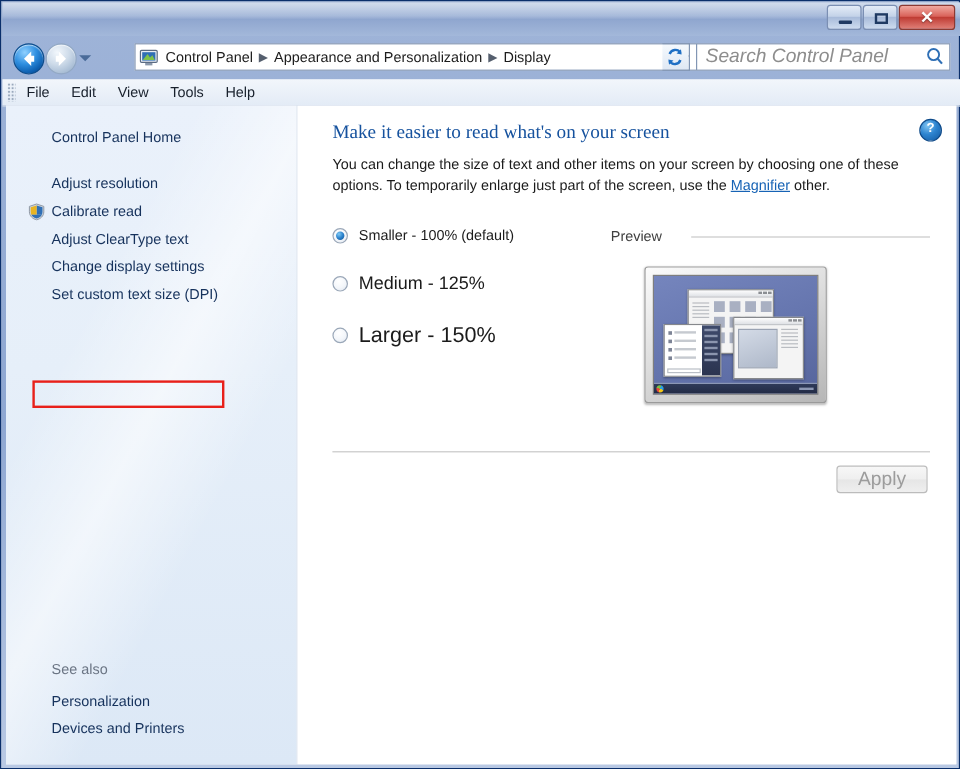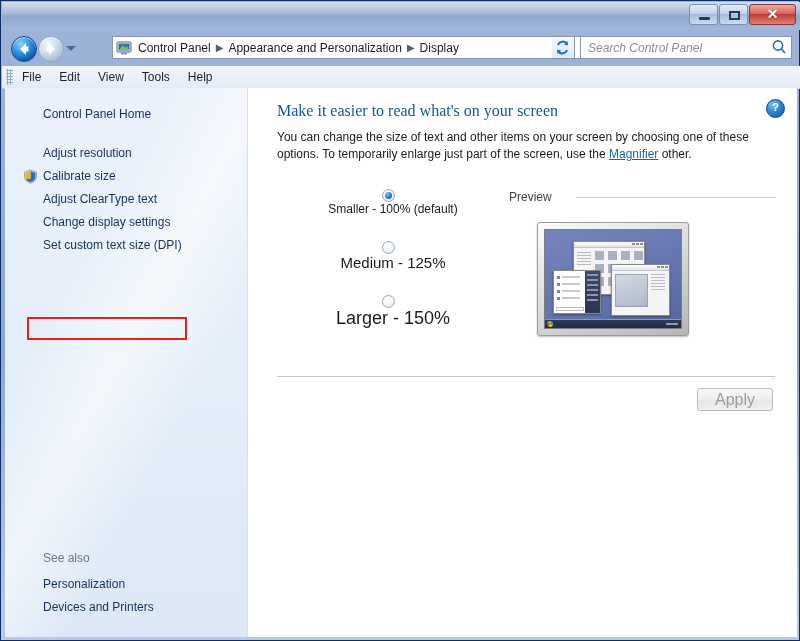--- a/index.html
+++ b/index.html
@@ -197,21 +197,21 @@
     left: 578px; top: 6px;
     width: 212px;
     height: 23px;
     box-sizing: border-box;
     background: #ffffff;
     border: 1px solid #8296b4;
     display: flex;
     align-items: center;
   }
   .search-placeholder {
-    font-size: 12px;
+    font-size: 16px;
     font-style: italic;
     color: #8d8d8d;
     margin-left: 7px;
     flex: 1;
   }
   .search-icon-wrap {
     width: 22px;
     height: 21px;
     position: relative;
     flex: none;
@@ -355,21 +355,20 @@
   }
   .options-col {
     width: 232px;
     flex: none;
   }
   .radio-row {
     display: flex;
     align-items: center;
     margin-bottom: 22px;
     cursor: default;
-    flex-direction: column;
   }
   .radio-row.r1 { margin-bottom: 25px; }
   .radio-row.r2 { margin-bottom: 24px; }
   .radio-dot {
     width: 13px; height: 13px;
     border-radius: 50%;
     box-sizing: border-box;
     flex: none;
     margin-right: 9px;
     background: radial-gradient(circle at 40% 32%, #ffffff 0%, #f3f6fa 55%, #dde5ee 100%);
@@ -675,21 +674,21 @@
 
       <div class="side-link">
         <span class="side-shield">
           <svg width="15" height="15" viewBox="0 0 15 15">
             <path d="M7.5 1 L13.5 3 L13.5 7.5 C13.5 11 10.8 13.4 7.5 14.2 C4.2 13.4 1.5 11 1.5 7.5 L1.5 3 Z" fill="#cfd6de" stroke="#8c95a1" stroke-width="0.8"></path>
             <path d="M7.5 2.2 L12.4 3.8 L12.4 7.5 C12.4 8.4 12.2 9.2 11.9 9.9 L7.5 9.9 Z" fill="#2f6fb5"></path>
             <path d="M7.5 2.2 L2.6 3.8 L2.6 7.5 C2.6 8.4 2.8 9.2 3.1 9.9 L7.5 9.9 Z" fill="#e8b422"></path>
             <path d="M3.1 9.9 L11.9 9.9 C10.9 11.7 9.3 12.7 7.5 13.1 C5.7 12.7 4.1 11.7 3.1 9.9 Z" fill="#2f6fb5"></path>
           </svg>
         </span>
-        <span>Calibrate size</span>
+        <span>Calibrate read</span>
       </div>
 
       <div class="side-link">Adjust ClearType text</div>
       <div class="side-link">Change display settings</div>
       <div class="side-link">Set custom text size (DPI)</div>
 
       <div class="side-highlight"></div>
 
       <div class="see-also">
         <div class="see-also-title">See also</div>

